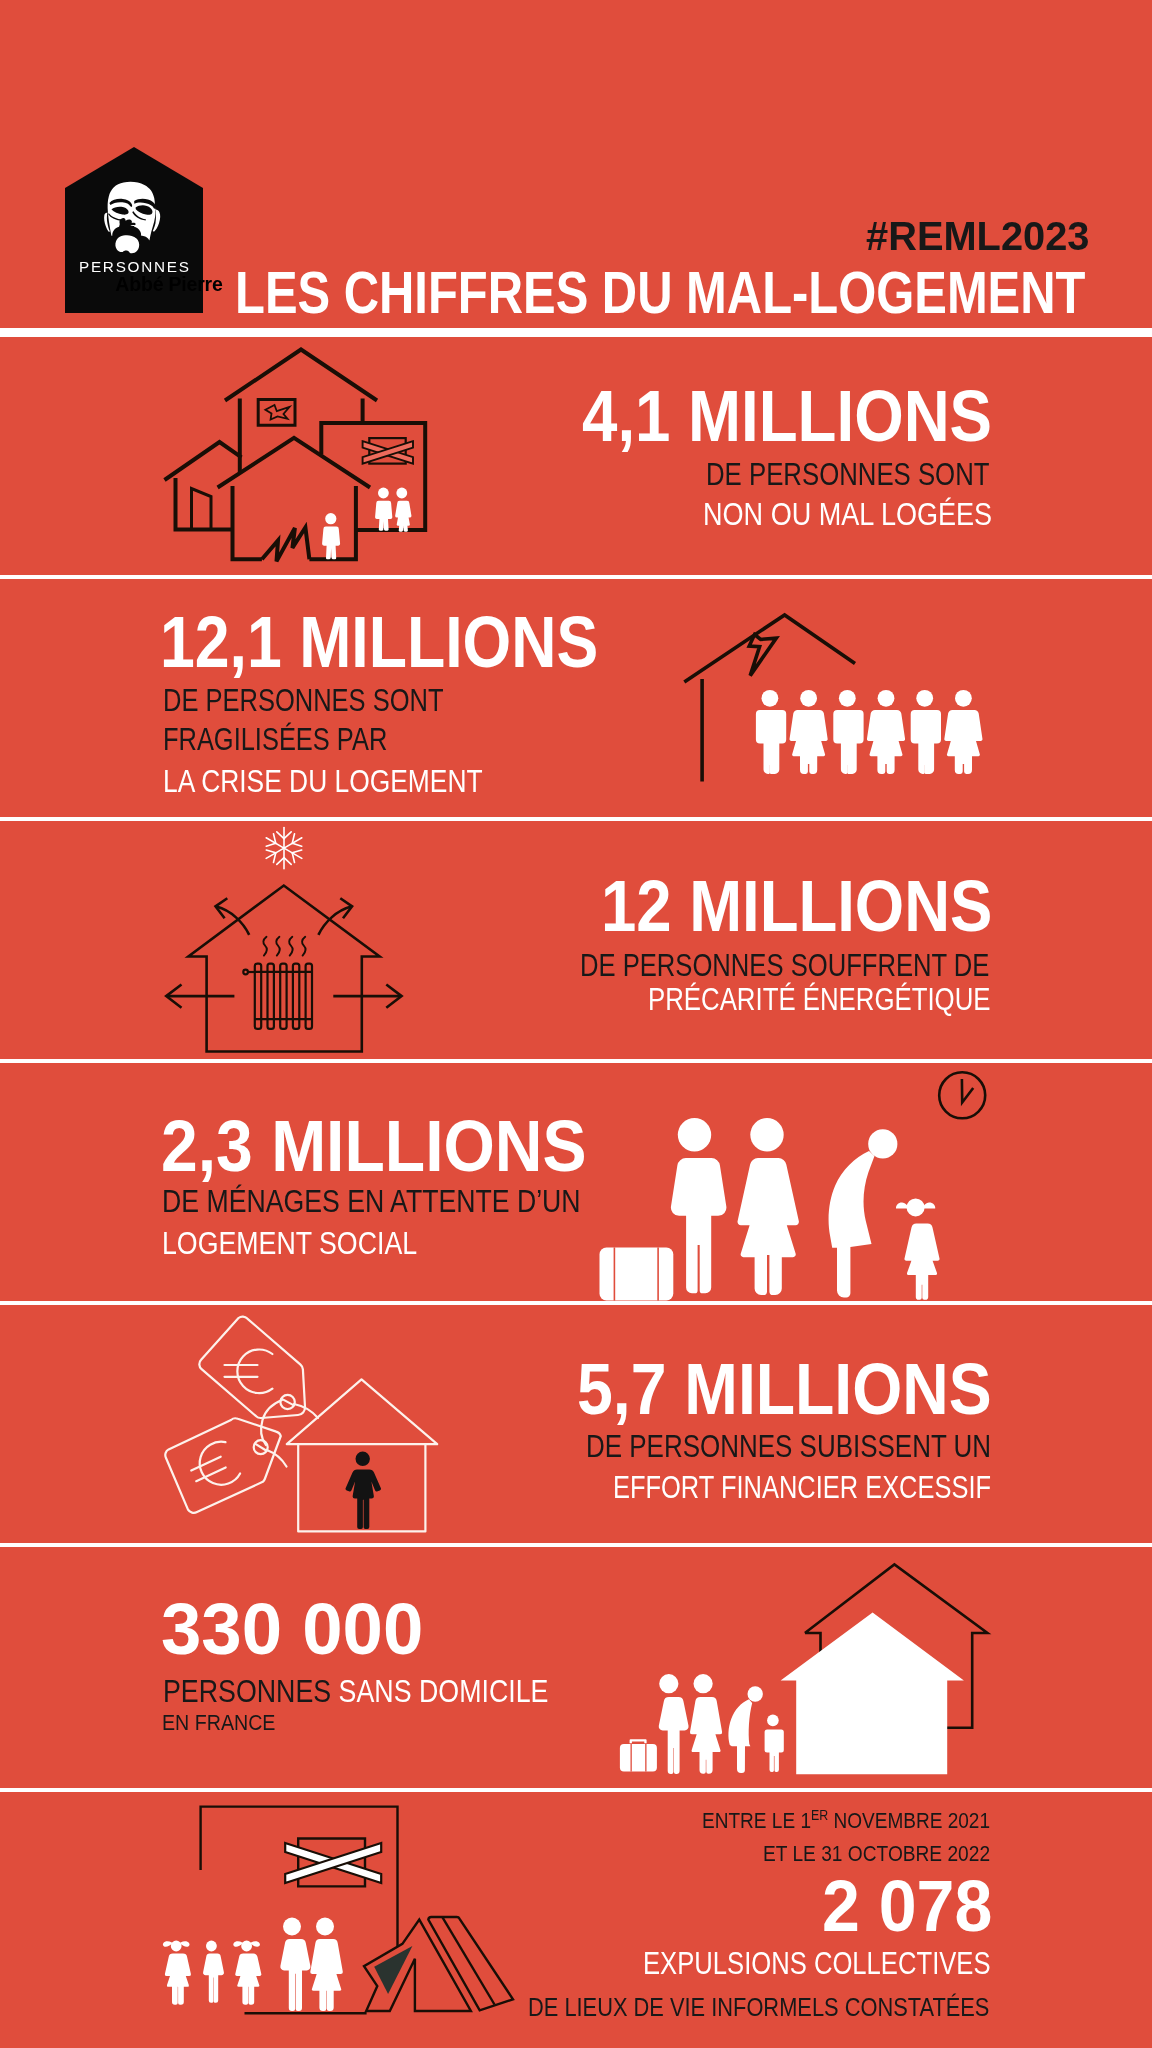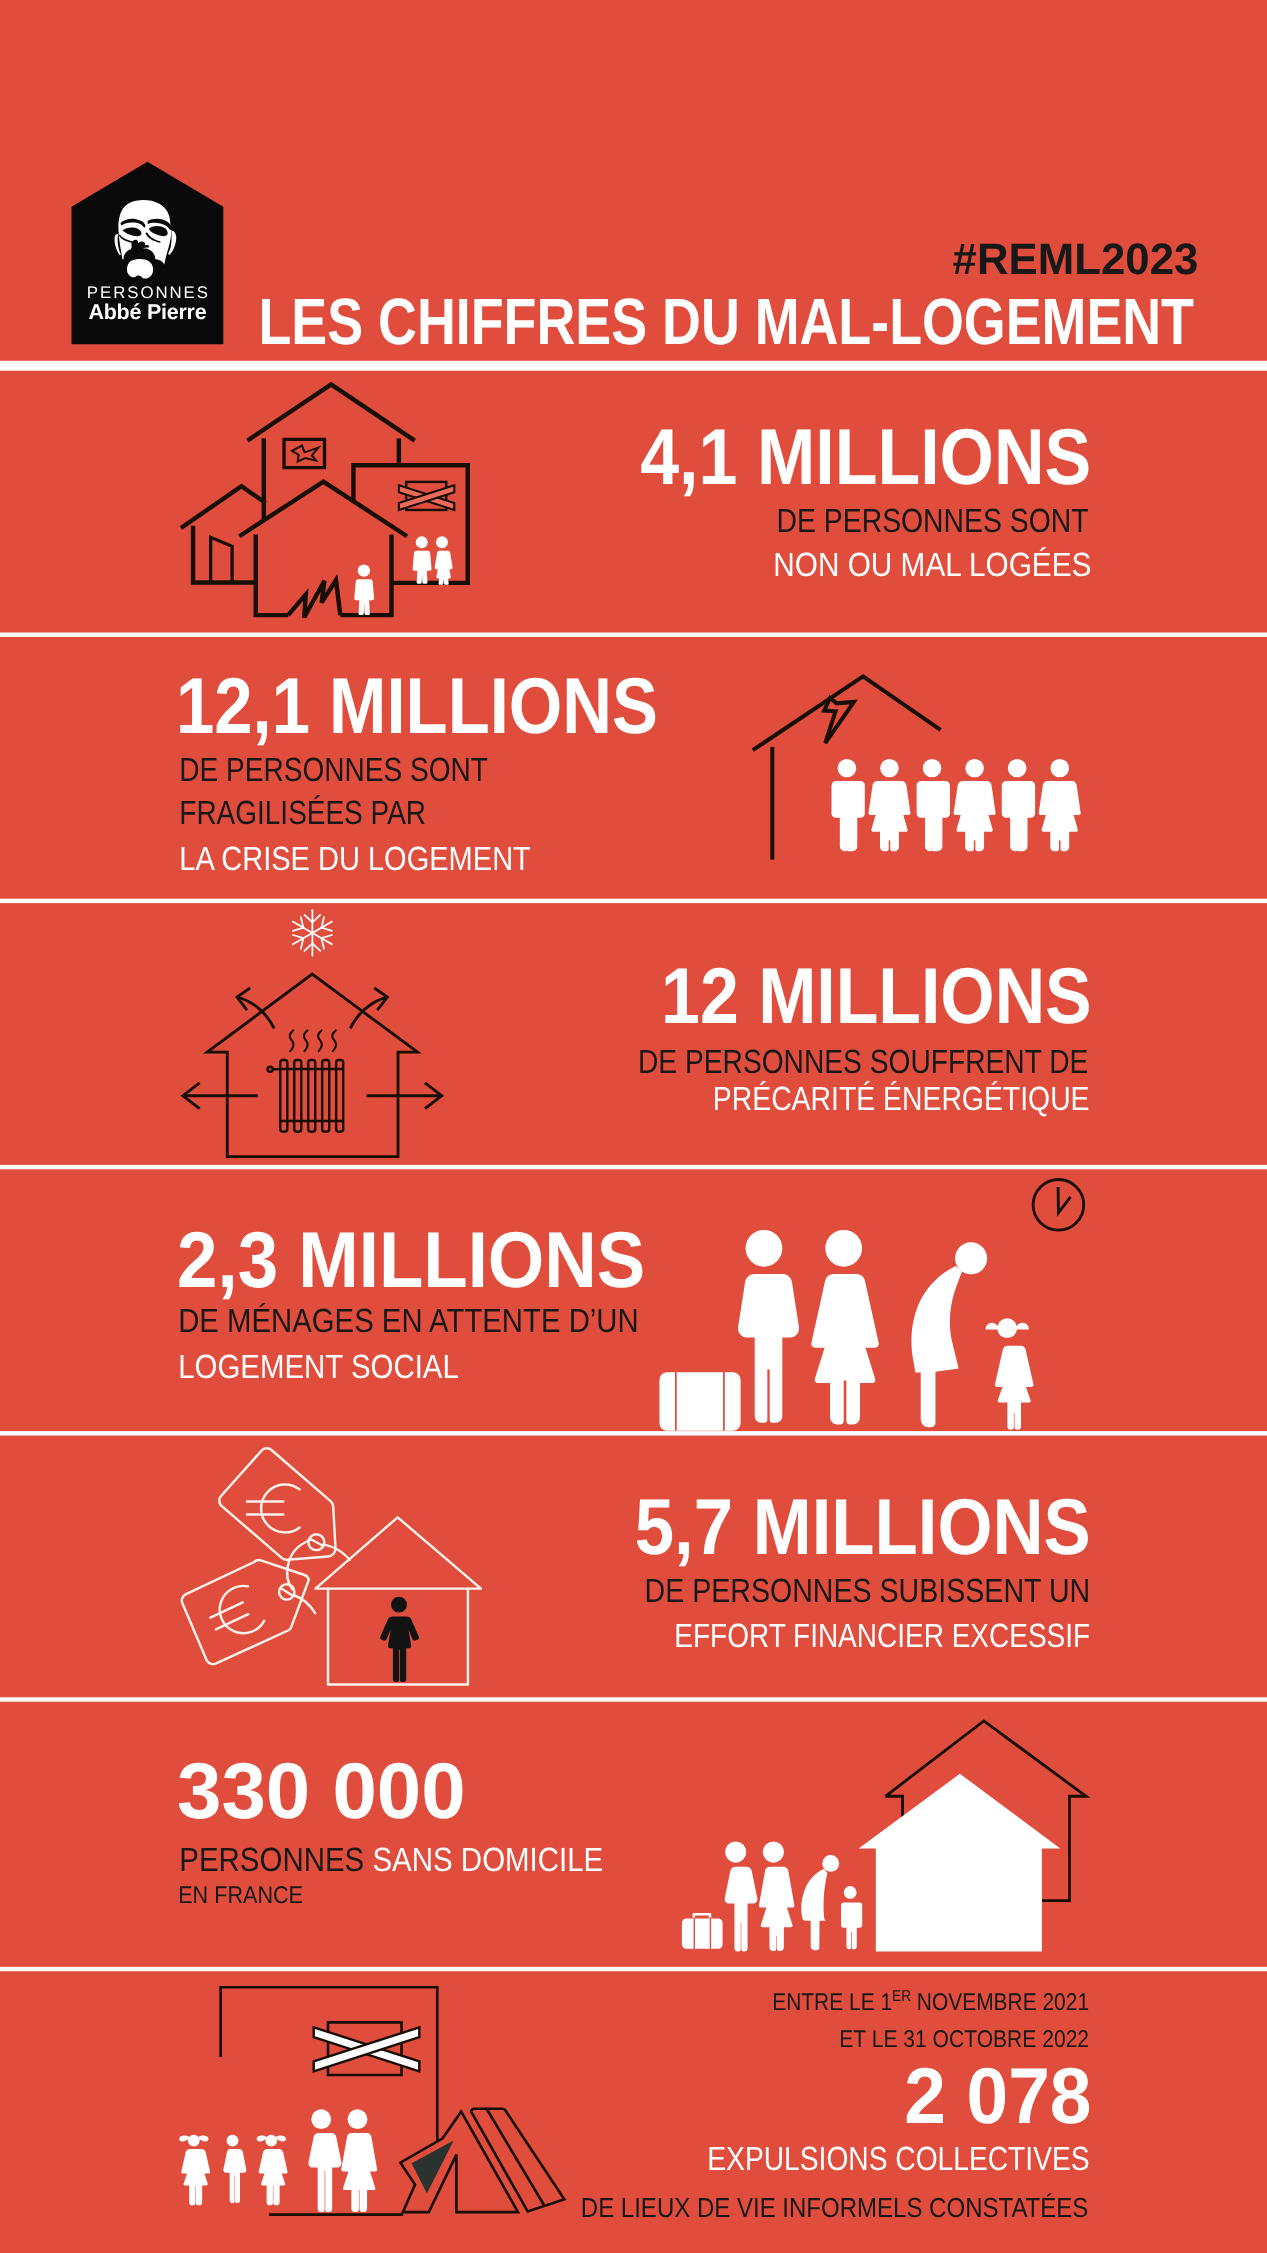--- a/index.html
+++ b/index.html
@@ -6,21 +6,21 @@
   body{width:1152px;height:2048px;background:#e04d3c;
        font-family:"Liberation Sans",sans-serif;overflow:hidden;
        -webkit-font-smoothing:antialiased;}
   .page{position:relative;width:1152px;height:2048px;background:#e04d3c;}
   .sep{position:absolute;left:0;width:1152px;background:#ffffff;}
 
   
   .logo{position:absolute;left:65px;top:147px;width:138px;height:166px;}
   .logo .ltext{position:absolute;left:0;width:138px;text-align:center;}
   .logo .l1{top:111px;font-size:15.3px;letter-spacing:1.75px;color:#fff;font-weight:400;text-indent:1.75px;}
-  .logo .l2{top:126px;font-size:19.5px;color:#ffffff;font-weight:700;letter-spacing:-0.2px;}
+  .logo .l2{top:126px;font-size:19.5px;color:#000000;font-weight:700;letter-spacing:-0.2px;margin-left:35px;}
 
   .hashtag{position:absolute;left:866px;top:216px;font-size:40px;font-weight:700;
            color:#181818;line-height:1;white-space:nowrap;
            transform:scaleX(0.995);transform-origin:0 0;}
   .title{position:absolute;left:235px;top:263px;font-size:59.5px;font-weight:700;
          color:#fff;line-height:1;white-space:nowrap;
          transform:scaleX(0.822);transform-origin:0 0;}
 
   
   .num{position:absolute;font-size:72px;font-weight:700;color:#fff;line-height:1;

